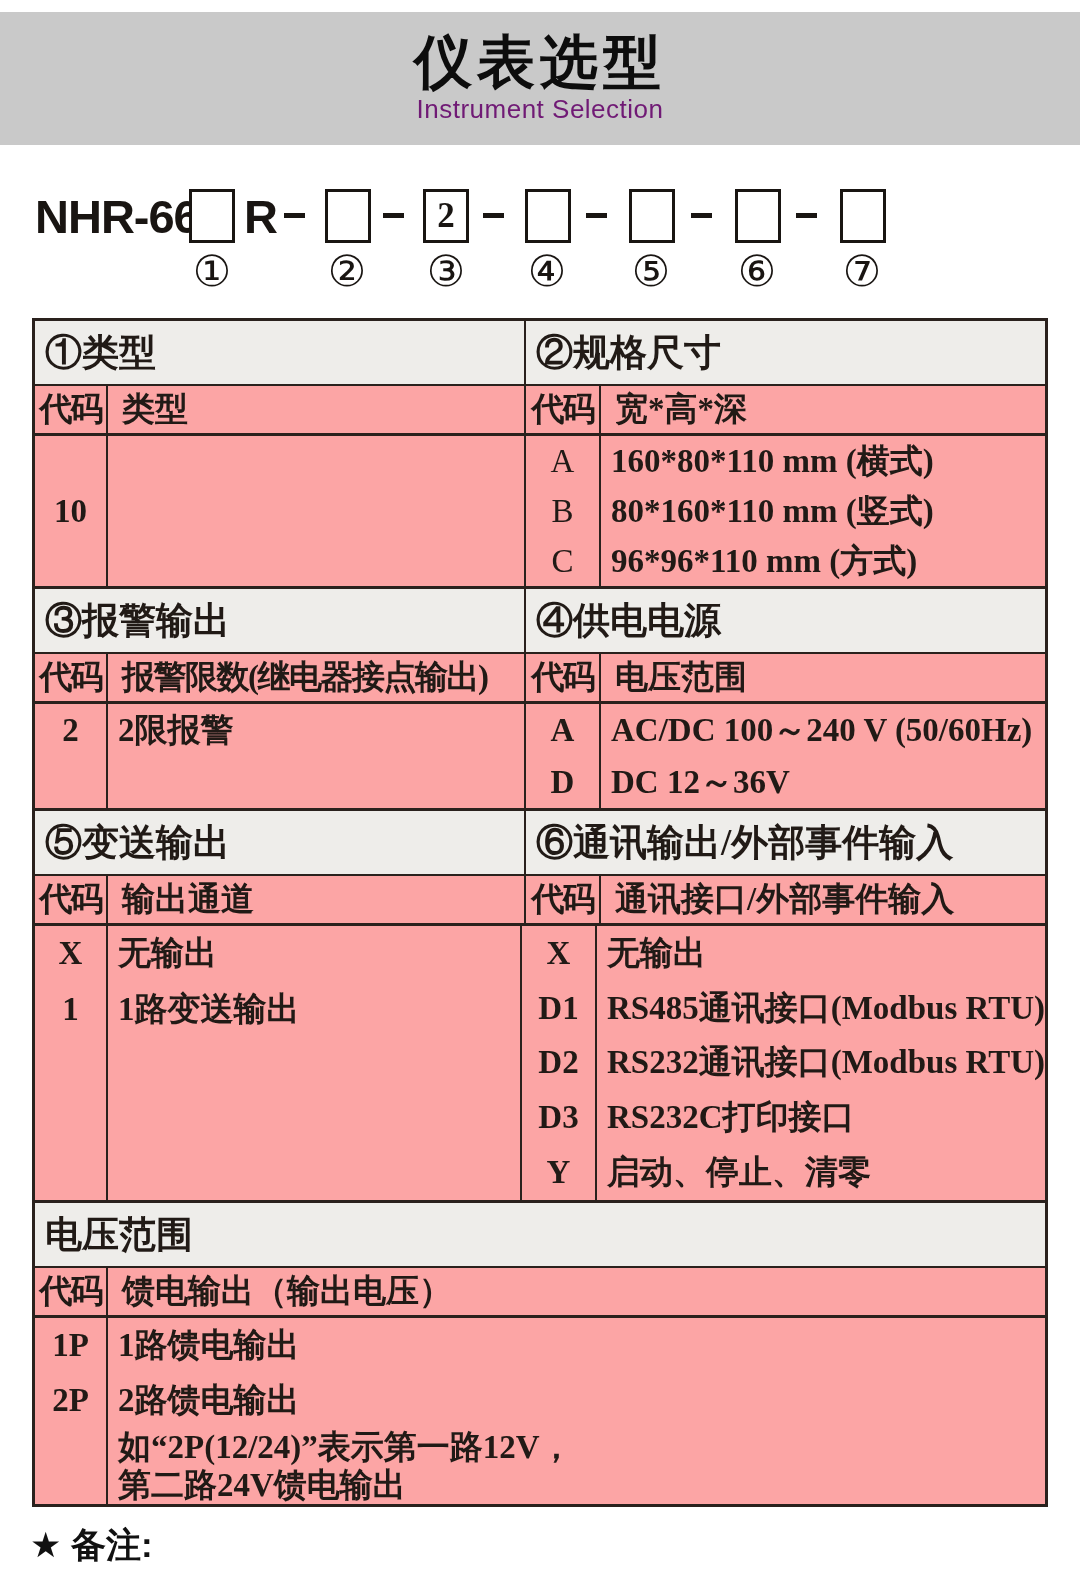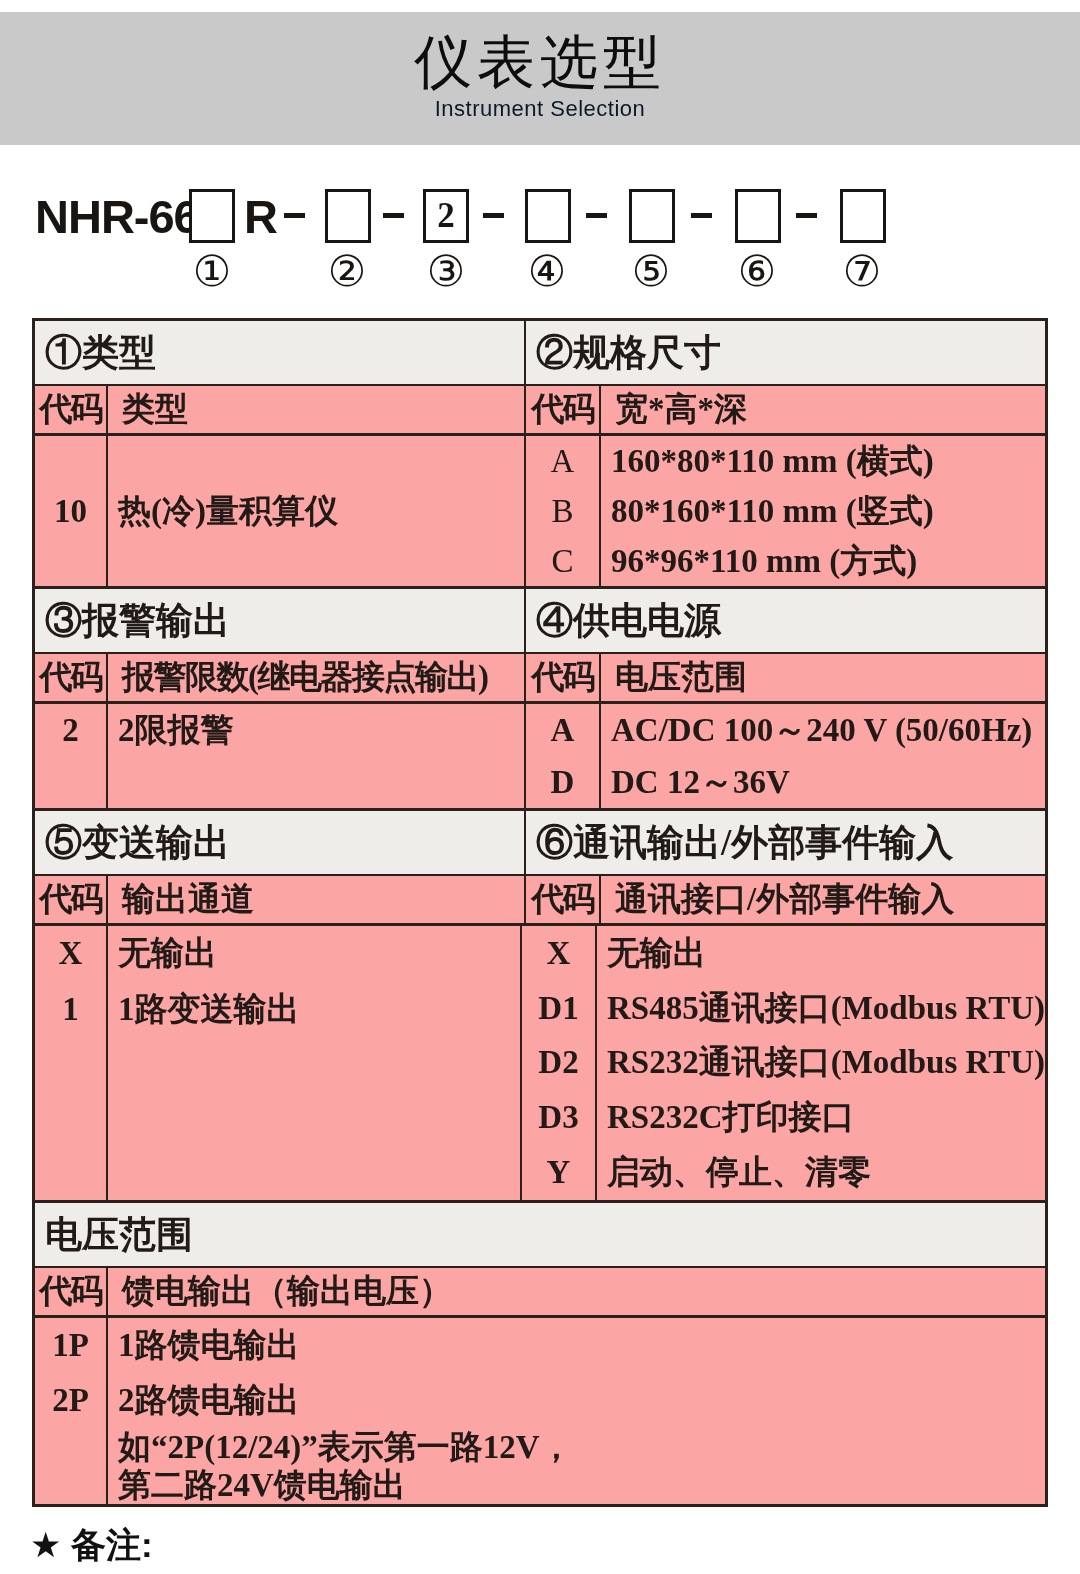--- a/index.html
+++ b/index.html
@@ -3,22 +3,22 @@
 <meta charset="utf-8">
 <style>
   html,body{margin:0;padding:0;}
   body{
     width:1080px;height:1574px;position:relative;background:#ffffff;
     font-family:"Liberation Serif","DejaVu Serif",serif;color:#211a16;
     overflow:hidden;
   }
   
   .band{position:absolute;left:0;top:12px;width:1080px;height:133px;background:#c9c9c9;text-align:center;}
-  .band-title{margin-top:18px;font-family:"Liberation Sans","DejaVu Sans",sans-serif;font-weight:400;font-size:58px;letter-spacing:5px;color:#0d0d0d;line-height:64px;}
-  .band-sub{font-family:"Liberation Sans","DejaVu Sans",sans-serif;font-weight:400;font-size:22px;letter-spacing:0.5px;color:#0f172a;line-height:30px;}
+  .band-title{margin-top:18px;font-family:"Liberation Sans","DejaVu Sans",sans-serif;font-weight:700;font-size:58px;letter-spacing:5px;color:#0d0d0d;line-height:64px;}
+  .band-sub{font-family:"Liberation Sans","DejaVu Sans",sans-serif;font-weight:400;font-size:26px;letter-spacing:0.5px;color:#701a75;line-height:30px;}
   
   .model{position:absolute;left:0;top:0;width:1076px;height:310px;}
   .m-text{position:absolute;top:189px;font-family:"Liberation Sans","DejaVu Sans",sans-serif;font-weight:700;font-size:47px;color:#191512;letter-spacing:-1px;}
   .m-box{position:absolute;top:189px;width:40px;height:48px;border:3px solid #191512;background:#fff;
          display:flex;align-items:center;justify-content:center;
          font-weight:700;font-size:35px;color:#191512;}
   .m-dash{position:absolute;top:213px;width:21px;height:5px;background:#191512;}
   .m-circ{position:absolute;top:248px;transform:translateX(-50%);font-size:43px;line-height:46px;color:#191512;font-family:"DejaVu Sans",sans-serif;}
   
   .sel-table{position:absolute;left:32px;top:318px;width:1016px;border:3px solid #2a211d;box-sizing:border-box;background:#fca5a5;}
@@ -106,23 +106,20 @@
           <span class="hdr">宽*高*深</span>
         </div>
     </div>
   </div>
 
   <div class="trow data-row h153">
     <div class="half-l">
       <div class="code c-l">
           <div class="ln vcenter">10</div>
         </div>
-      <div class="desc">
-          <div class="ln vcenter">热(冷)量积算仪</div>
-        </div>
     </div>
     <div class="half-r">
       <div class="code c-r">
         <div class="ln l51 reg">A</div>
         <div class="ln l51 reg">B</div>
         <div class="ln l51 reg">C</div>
       </div>
       <div class="desc">
         <div class="ln l51">160*80*110 mm (横式)</div>
         <div class="ln l51">80*160*110 mm (竖式)</div>

